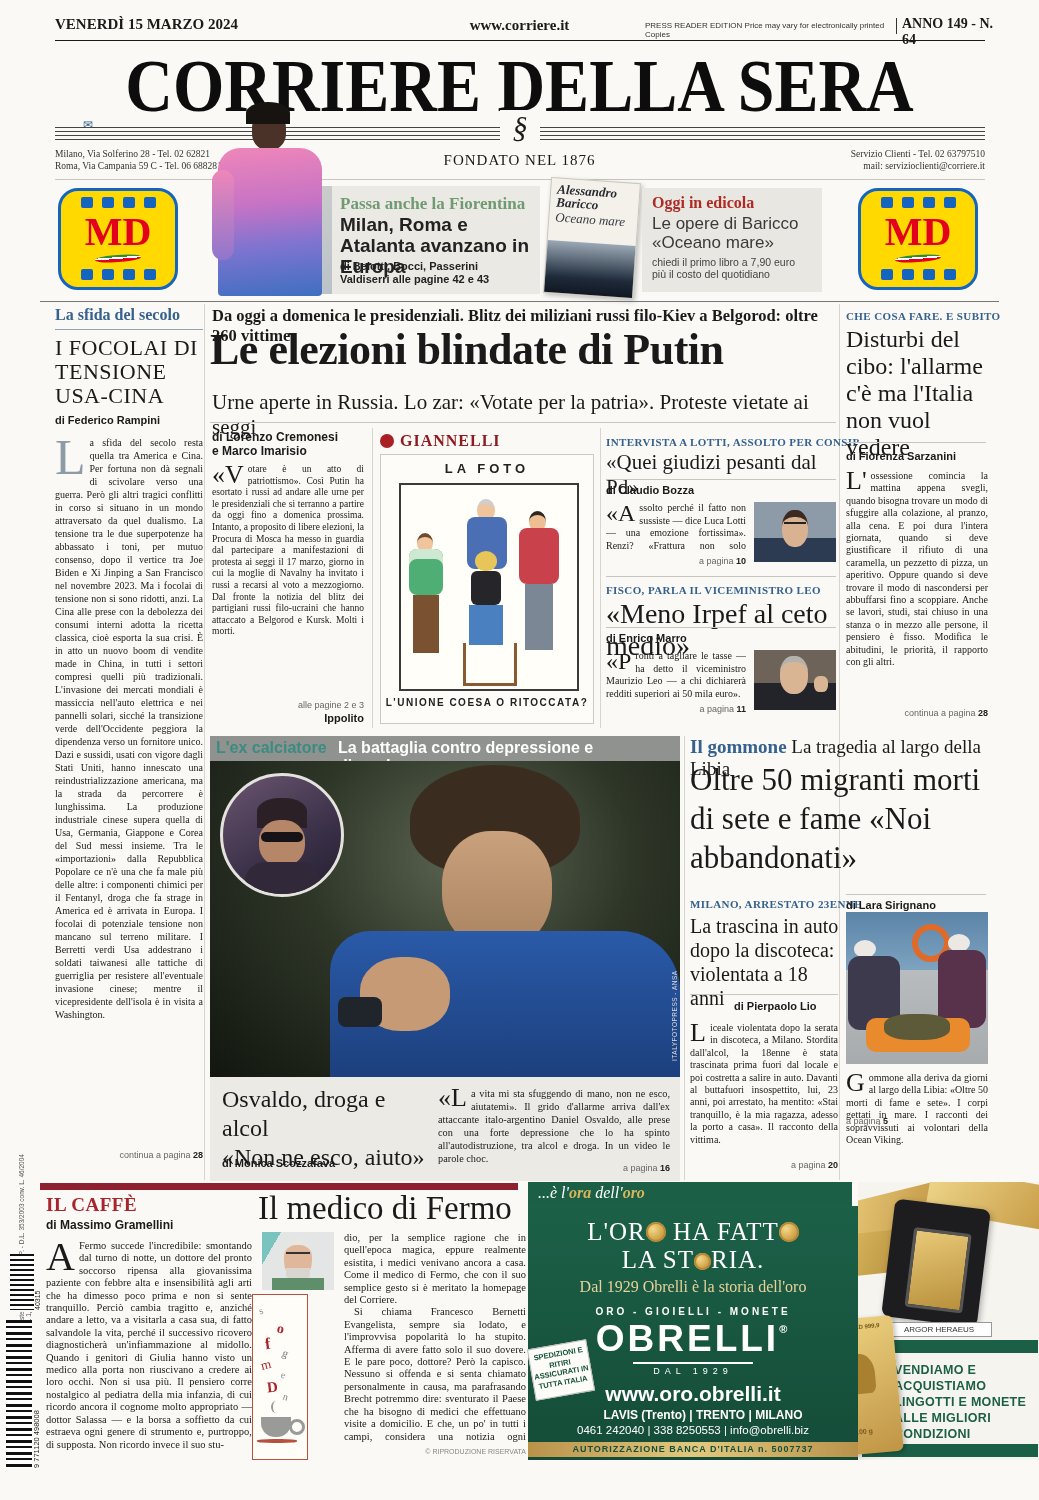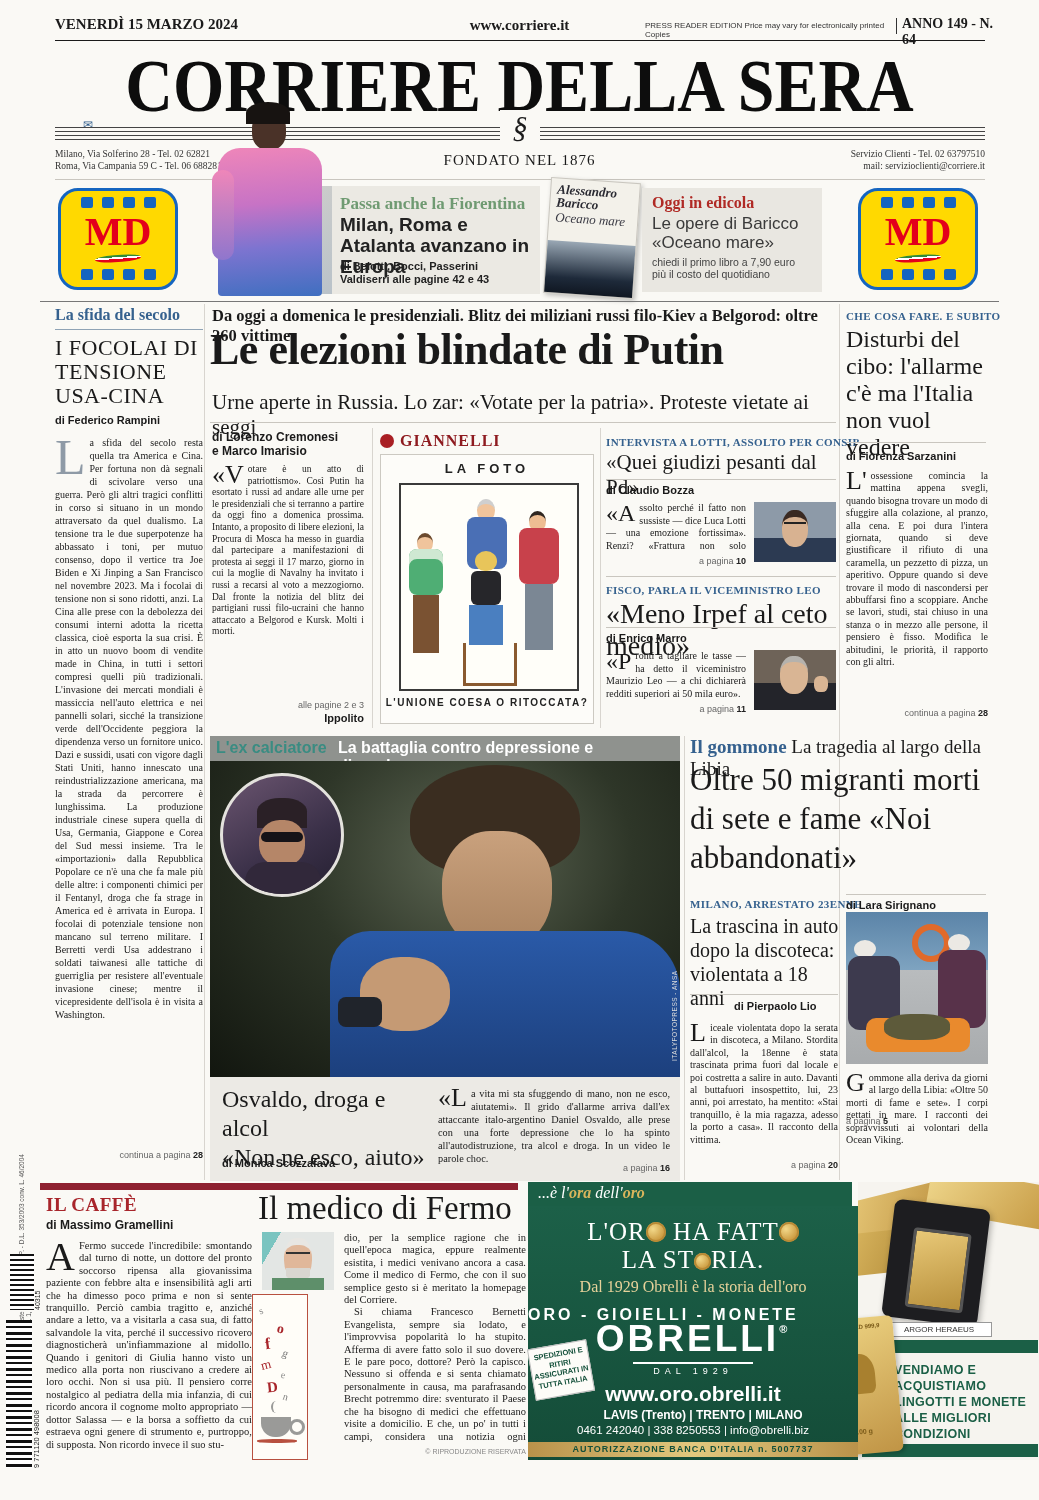--- a/index.html
+++ b/index.html
@@ -332,21 +332,21 @@
     </span>
   </div>
   <div class="abs" style="left:528px;top:1206px;width:330px;height:254px;background:linear-gradient(180deg,#1c6048,#144c38);">
     <div class="serif" style="position:absolute;left:0;top:12px;width:100%;text-align:center;color:#fff;font-size:25px;letter-spacing:1px;">
       <span>L'OR</span><span class="coin"></span><span> HA FATT</span><span class="coin"></span>
     </div>
     <div class="serif" style="position:absolute;left:0;top:40px;width:100%;text-align:center;color:#fff;font-size:25px;letter-spacing:1px;">
       <span>LA ST</span><span class="coin coin2"></span><span>RIA.</span>
     </div>
     <div class="serif" style="position:absolute;left:0;top:72px;width:100%;text-align:center;color:#e7d29a;font-size:16px;">Dal 1929 Obrelli è la storia dell'oro</div>
-    <div class="sans" style="position:absolute;left:0;top:100px;width:100%;color:#fff;font-weight:bold;font-size:16px;letter-spacing:3px;">ORO - GIOIELLI - MONETE</div>
+    <div class="sans" style="position:absolute;left:0;top:100px;width:100%;text-align:center;color:#fff;font-weight:bold;font-size:10px;letter-spacing:3px;">ORO - GIOIELLI - MONETE</div>
     <div class="sans" style="position:absolute;left:0;top:112px;width:100%;text-align:center;color:#fff;font-weight:bold;font-size:37px;letter-spacing:3px;"><span>OBRELLI</span><span style="font-size:11px;vertical-align:18px;">®</span></div>
     <div class="abs" style="left:105px;top:156px;width:120px;height:2px;background:#fff;"></div>
     <div class="sans" style="position:absolute;left:0;top:160px;width:100%;text-align:center;color:#fff;font-size:9px;letter-spacing:5px;">DAL 1929</div>
     <div class="sans" style="position:absolute;left:0;top:176px;width:100%;text-align:center;color:#fff;font-weight:bold;font-size:21px;">www.oro.obrelli.it</div>
     <div class="sans" style="position:absolute;left:10px;top:202px;width:100%;text-align:center;color:#fff;font-weight:bold;font-size:12px;">LAVIS (Trento) | TRENTO | MILANO</div>
     <div class="sans" style="position:absolute;left:0;top:218px;width:100%;text-align:center;color:#fff;font-size:11.5px;">0461 242040 | 338 8250553 | info@obrelli.biz</div>
     <div class="sans" style="position:absolute;left:0;top:236px;width:100%;height:15px;background:linear-gradient(90deg,#b9924a,#e2c87e,#b9924a);text-align:center;color:#14503a;font-weight:bold;font-size:9px;line-height:15px;letter-spacing:1px;">AUTORIZZAZIONE BANCA D'ITALIA n. 5007737</div>
   </div>
   <div class="abs sans" style="left:531px;top:1344px;width:60px;height:52px;background:#fdfcf8;border:1px solid #bbb;transform:rotate(-10deg);text-align:center;color:#14503a;font-weight:bold;font-size:7.5px;line-height:9.5px;padding-top:4px;box-sizing:border-box;">SPEDIZIONI E RITIRI ASSICURATI IN TUTTA ITALIA</div>
 

